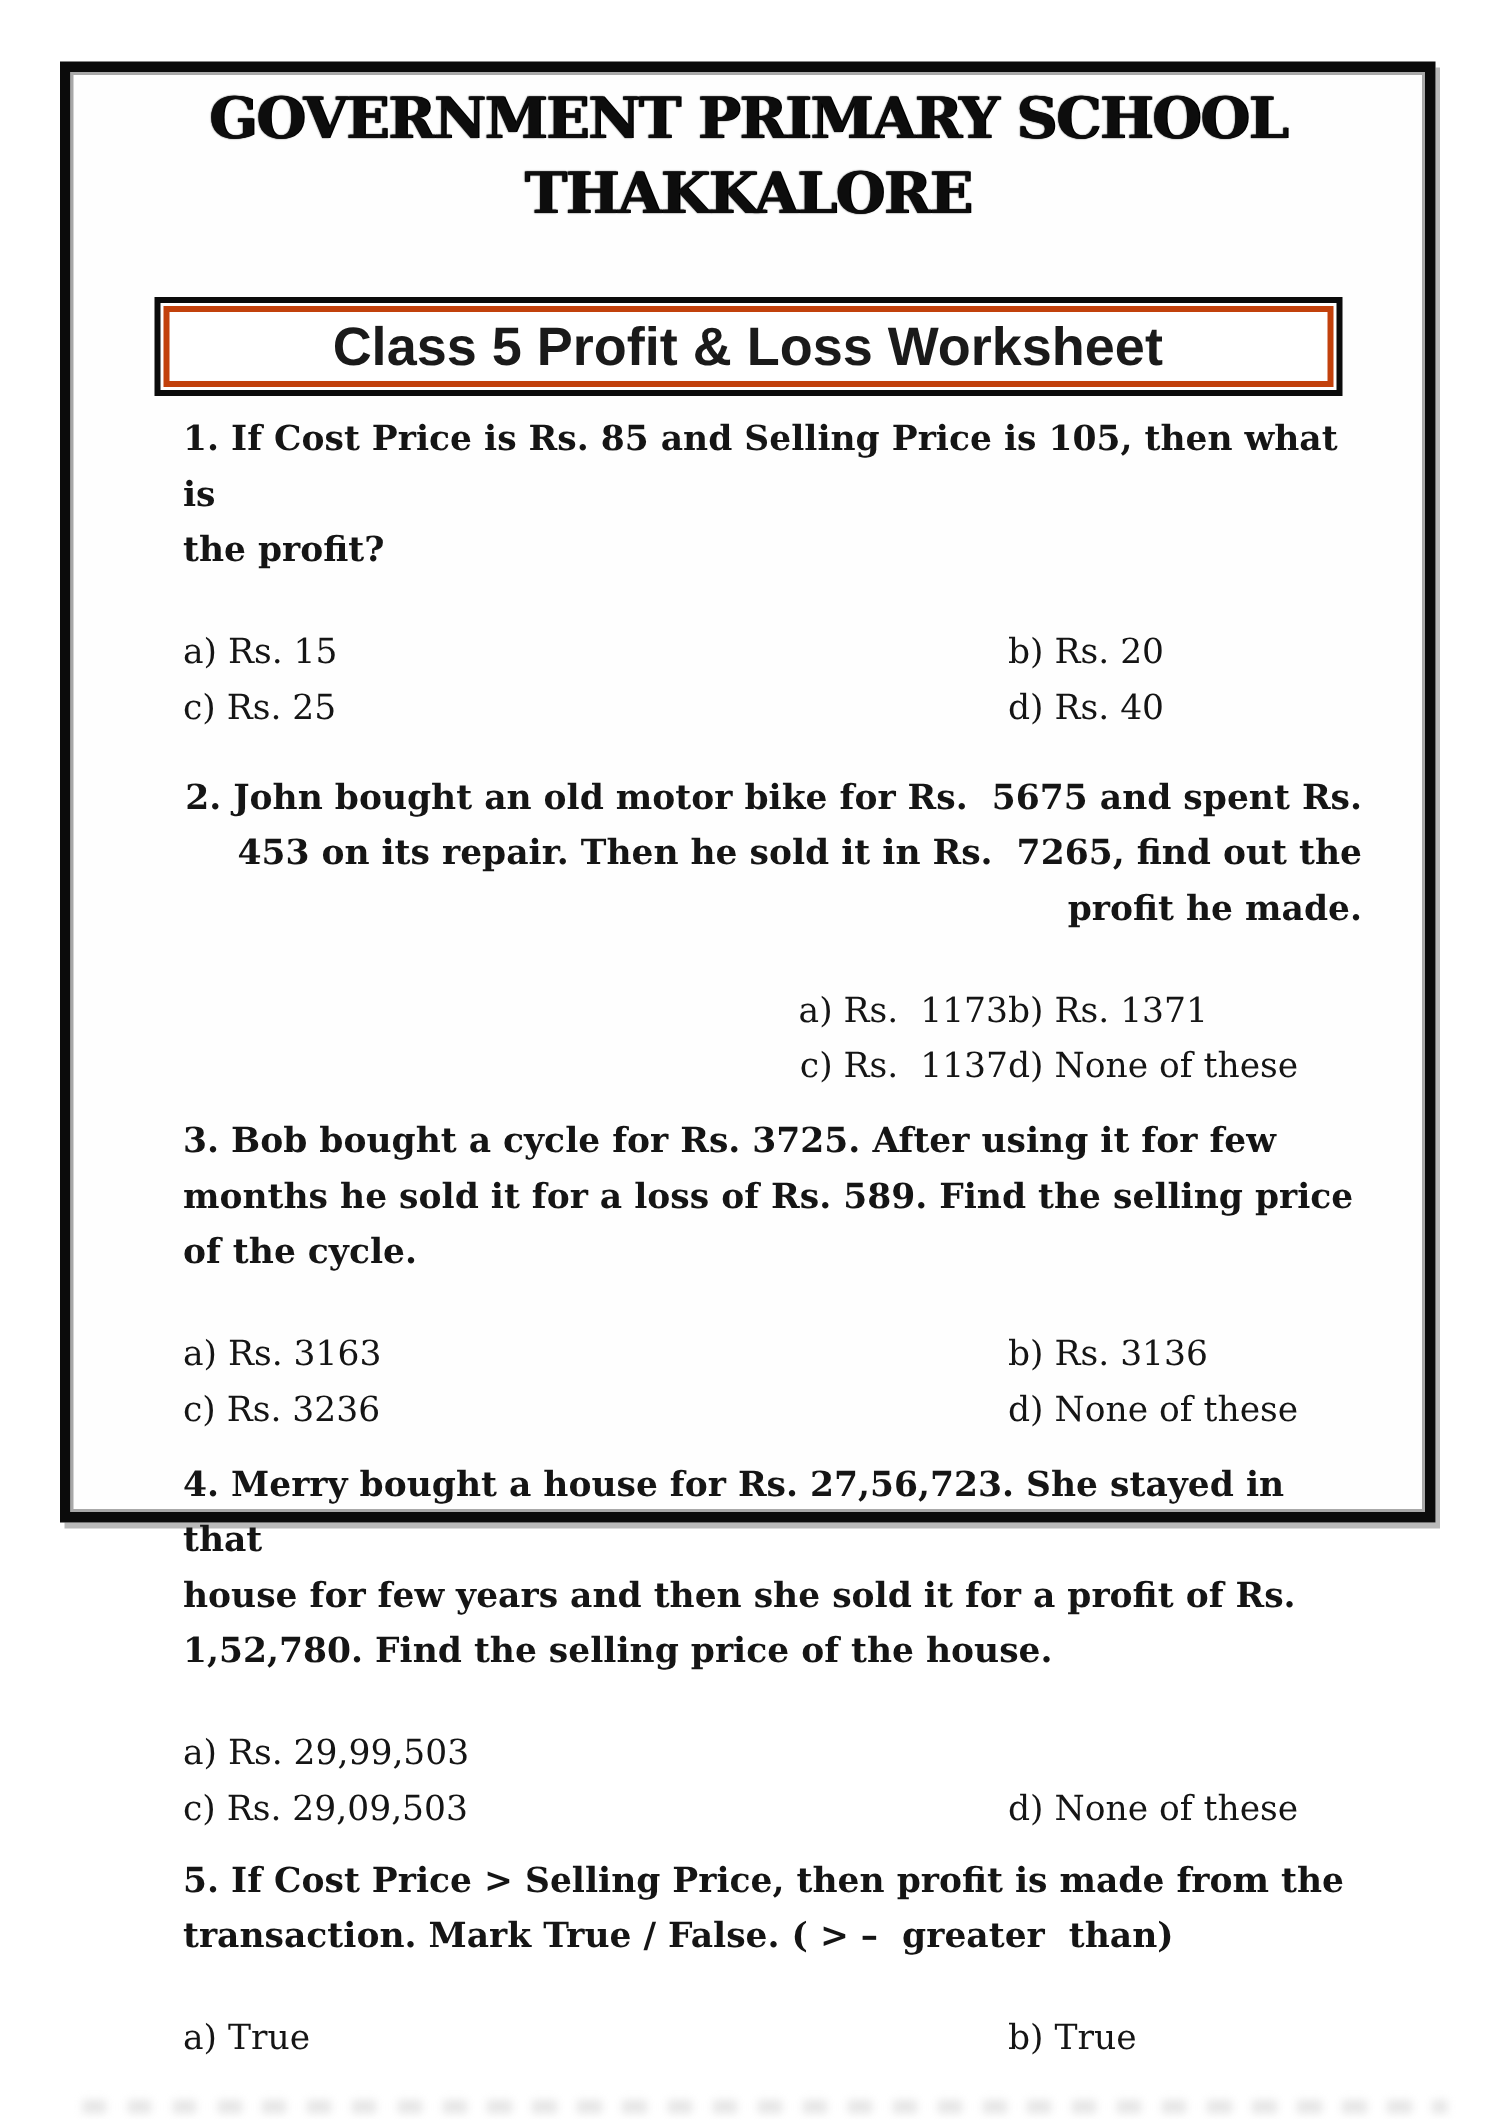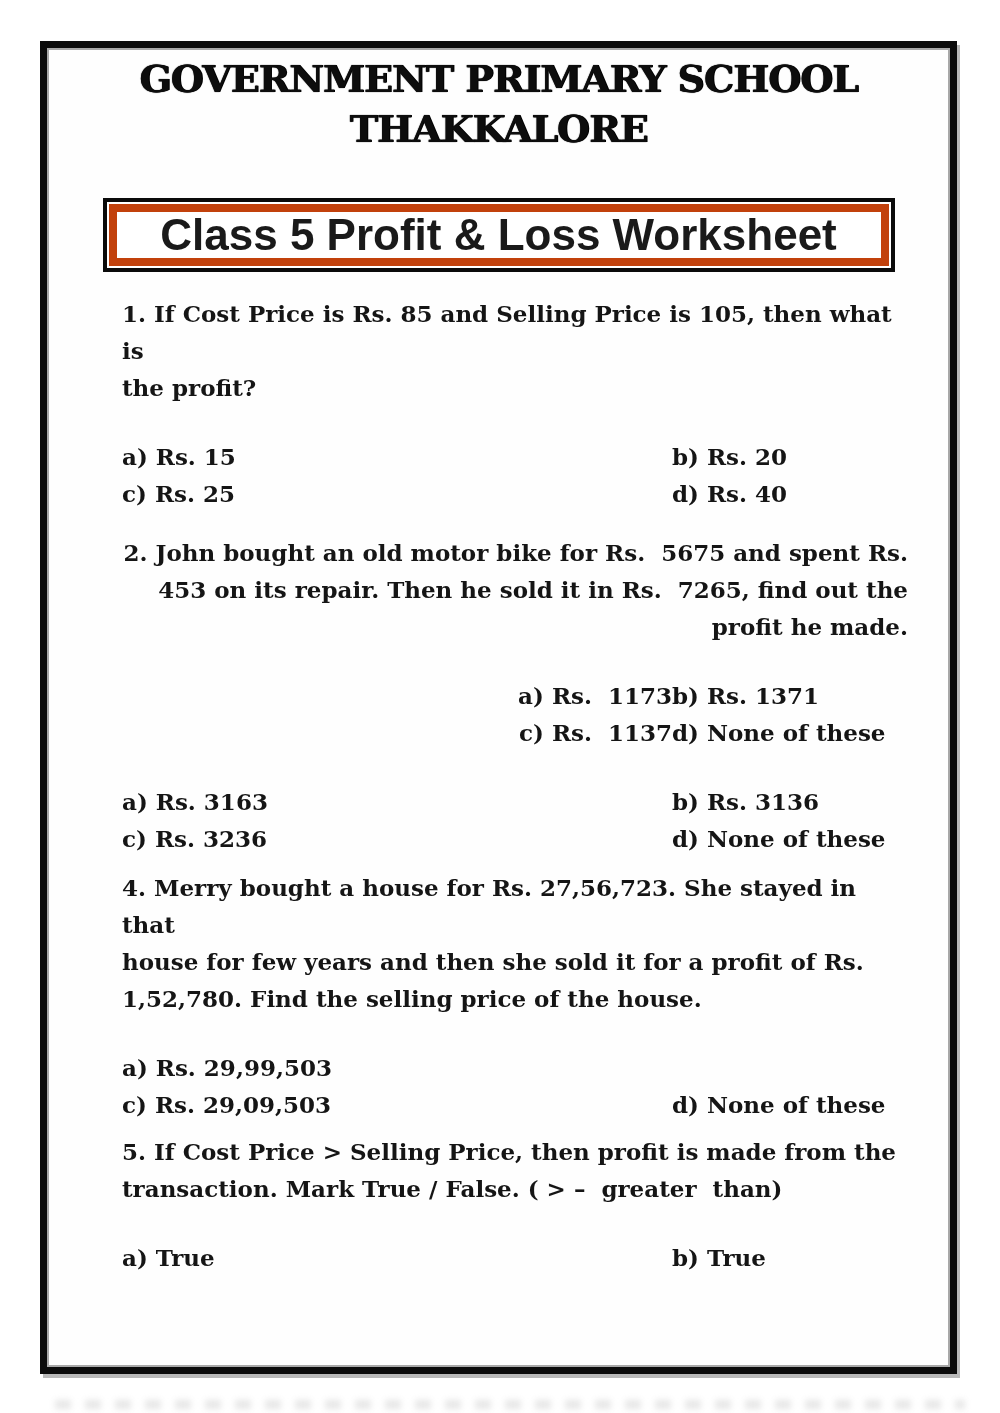--- a/index.html
+++ b/index.html
@@ -14,21 +14,21 @@
     overflow: hidden;
     font-family: "DejaVu Serif", serif;
     color: #151515;
   }
   
   .page {
     position: absolute;
     left: 40px;
     top: 41px;
     width: 917px;
-    height: 1333px;
+    height: 974px;
     box-sizing: border-box;
     border: 7px solid #0b0b0b;
     background: #fefefe;
     box-shadow: 3px 4px 0 rgba(100,100,100,0.45);
   }
   .page-inner {
     position: absolute;
     inset: 0;
     border: 2px solid #a8a8a8;
     box-sizing: border-box;
@@ -48,47 +48,47 @@
   
   .title-box {
     box-sizing: border-box;
     width: 792px;
     margin: 44px auto 0 auto;
     border: 4px solid #0b0b0b;
     padding: 2px;
     background: #ffffff;
   }
   .title-box-inner {
-    border: 8px solid #c2410c;
+    border: 4px solid #c2410c;
     text-align: center;
     font-family: "Liberation Sans", sans-serif;
     font-weight: 700;
-    font-size: 44px;
+    font-size: 36px;
     line-height: 46px;
     color: #1a1a1a;
   }
   
   .questions {
-    margin: 23px 40px 0 73px;
+    margin: 10px 40px 0 73px;
   }
   .q-text {
     font-size: 23px;
     line-height: 37px;
     font-weight: bold;
     white-space: pre-wrap;
     color: #151515;
   }
   .opts {
     margin-top: 32px;
   }
   .opt-row {
     display: flex;
     font-size: 23px;
     line-height: 37px;
-    font-weight: bold;
+    font-weight: normal;
     white-space: pre-wrap;
   }
   .opt-row .opt:first-child {
     flex: none;
     width: 550px;
   }
   .q1 { margin-bottom: 22px; }
   .q2 { margin-bottom: 12px; text-align: right; }
   .q3 { margin-bottom: 12px; }
   .q4 { margin-bottom: 10px; }
@@ -148,20 +148,23 @@
             <span class="opt">b) Rs. 1371</span>
           </div>
           <div class="opt-row">
             <span class="opt">c) Rs.  1137</span>
             <span class="opt">d) None of these</span>
           </div>
         </div>
       </div>
 
       <div class="q q3">
+        <div class="q-text">3. Bob bought a cycle for Rs. 3725. After using it for few
+months he sold it for a loss of Rs. 589. Find the selling price
+of the cycle.</div>
         <div class="opts">
           <div class="opt-row">
             <span class="opt">a) Rs. 3163</span>
             <span class="opt">b) Rs. 3136</span>
           </div>
           <div class="opt-row">
             <span class="opt">c) Rs. 3236</span>
             <span class="opt">d) None of these</span>
           </div>
         </div>

